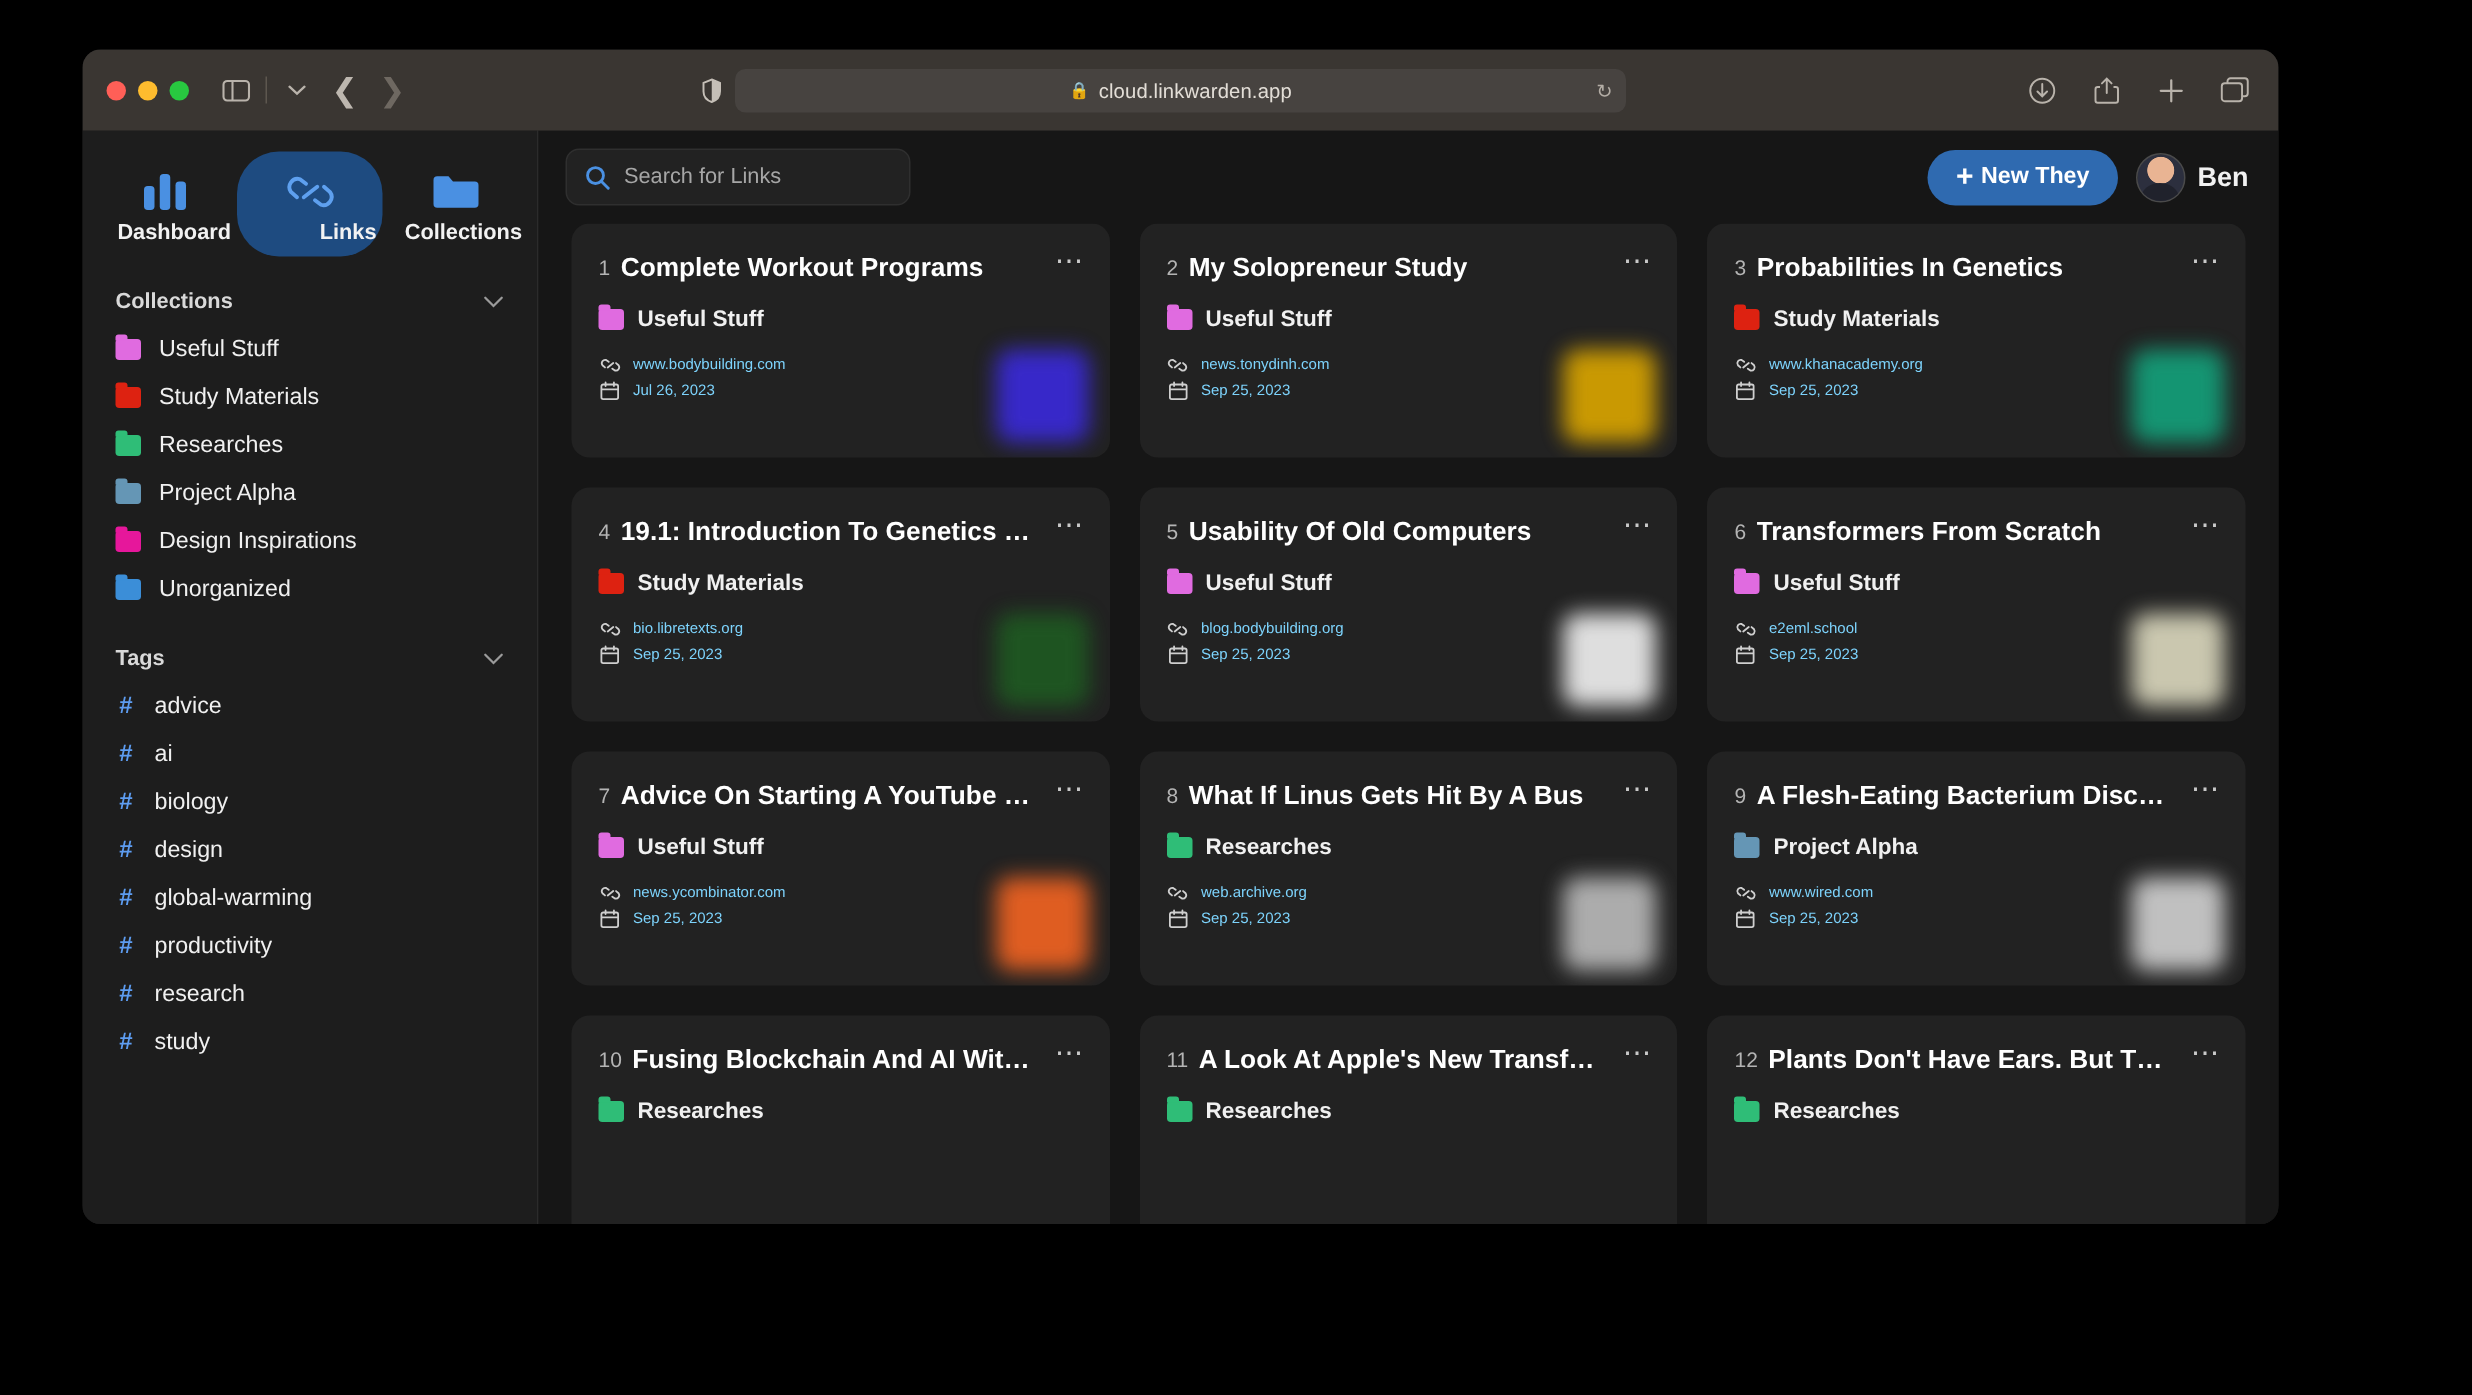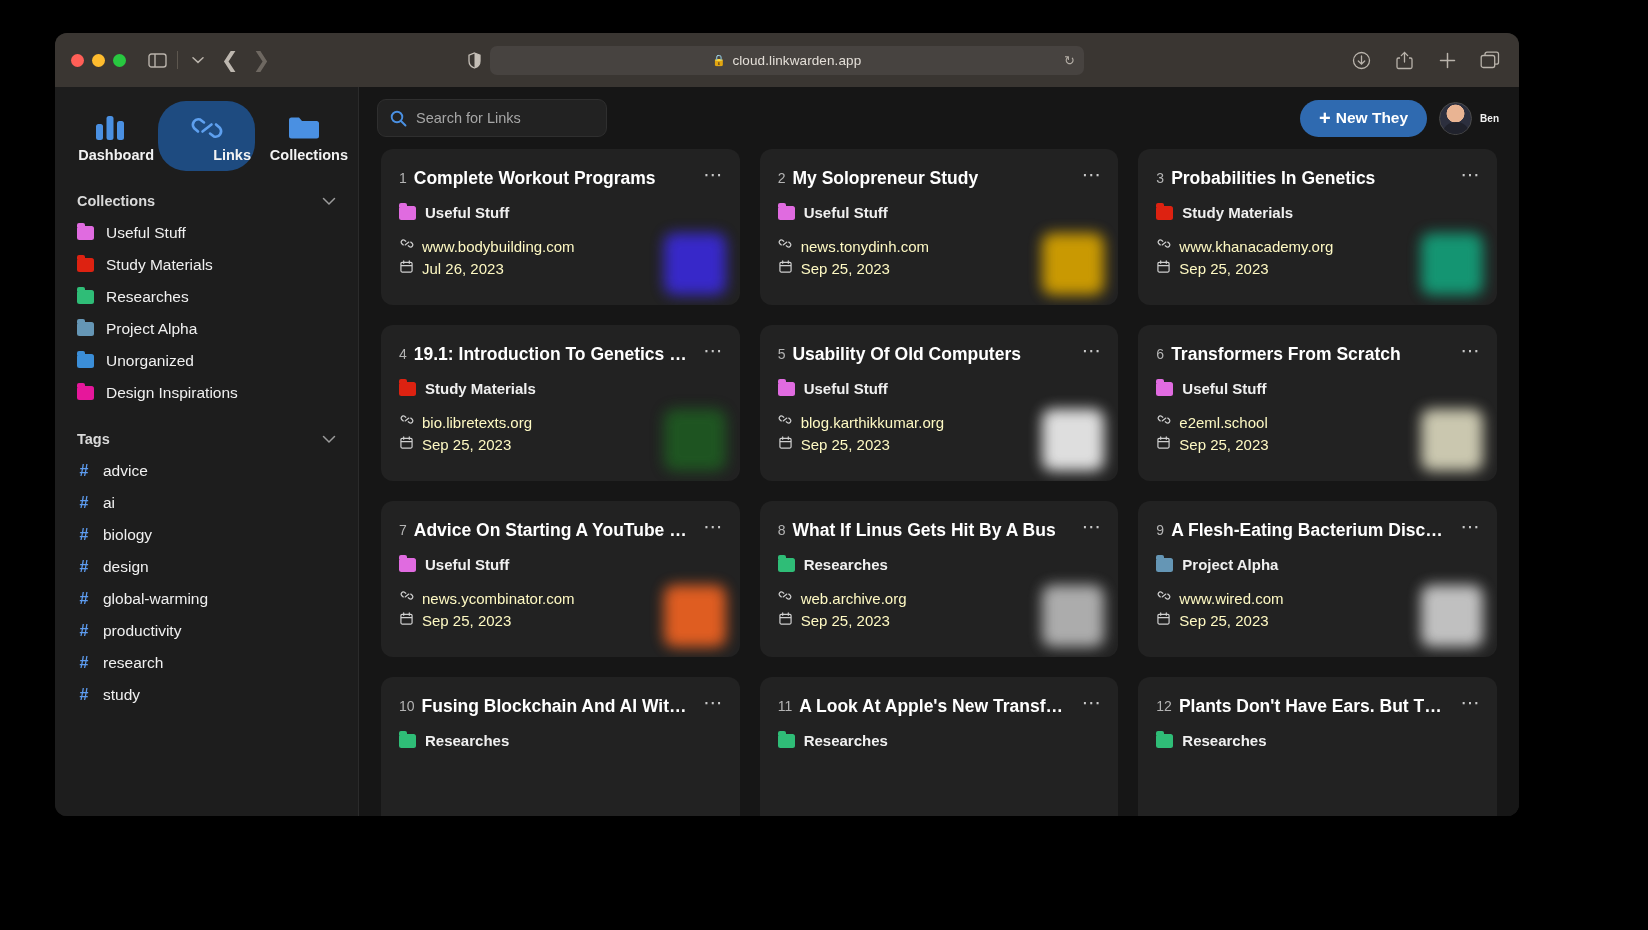--- a/index.html
+++ b/index.html
@@ -148,21 +148,21 @@
   .avatar {
     width: 33px; height: 33px; border-radius: 50%;
     background: radial-gradient(circle at 50% 34%, #e9b493 0 34%, #2c2f3e 36% 100%);
     border: 1px solid #4a4a4a;
     position: relative; overflow: hidden;
   }
   .avatar::after{
     content:""; position:absolute; left:50%; top:62%; transform:translateX(-50%);
     width:26px; height:22px; border-radius:50% 50% 0 0; background:#20222c;
   }
-  .uname { color: #f1f1f1; font-size: 10px; font-weight: bold; }
+  .uname { color: #f1f1f1; font-size: 18px; font-weight: bold; }
 
   .titlebar {
     display: flex; align-items: center;
     padding: 8px 24px 12px 22px;
     gap: 10px;
     flex: none;
   }
   .titlebar h1 { color: #fff; font-size: 30px; font-weight: bold; letter-spacing: .2px; }
   .sortbtn { margin-left: auto; color: #d8d8d8; }
 
@@ -190,21 +190,21 @@
     white-space: nowrap; overflow: hidden; text-overflow: ellipsis;
     flex: 1; min-width: 0;
   }
   .dots { color: #c9c9c9; font-size: 19px; line-height: 16px; letter-spacing: 1.5px; flex: none; margin-left: 6px;}
   .coll {
     display: flex; align-items: center; gap: 9px;
     margin-top: 15px;
     color: #f0f0f0; font-size: 15px; font-weight: bold;
   }
   .meta { margin-top: 17px; display: flex; flex-direction: column; gap: 5px; }
-  .mrow { display: flex; align-items: flex-start; gap: 8px; color: #fef9c3; font-size: 15px; }
+  .mrow { display: flex; align-items: center; gap: 8px; color: #7dd3fc; font-size: 10px; }
   .mrow .gi { color: #cfcfcf; display: flex; width: 15px; justify-content: center; }
   .thumb {
     position: absolute; right: 14px; bottom: 10px;
     width: 62px; height: 62px; border-radius: 10px;
     filter: blur(7px); opacity: .92;
   }
   .card.partial { height: 156px; }
   svg { display: block; }
 </style>
 </head>
@@ -334,26 +334,26 @@
           </div>
         <div class="srow">
             <span class="folder" style="background:#2fbd77"></span>
             <span>Researches</span>
           </div>
         <div class="srow">
             <span class="folder" style="background:#6596b5"></span>
             <span>Project Alpha</span>
           </div>
         <div class="srow">
+            <span class="folder" style="background:#e6179b"></span>
+            <span>Design Inspirations</span>
+          </div>
+        <div class="srow">
             <span class="folder" style="background:#3b8ed8"></span>
             <span>Unorganized</span>
-          </div>
-        <div class="srow">
-            <span class="folder" style="background:#e6179b"></span>
-            <span>Design Inspirations</span>
           </div>
       </div>
 
       <div class="sect-head">
         <span class="t">Tags</span>
         <span class="chev">
           <svg width="14" height="9" viewBox="0 0 14 9">
               <path d="M1.5 1.5 L7 7 L12.5 1.5" fill="none" stroke="#9b9b9b" stroke-width="1.5" stroke-linecap="round"></path>
             </svg>
         </span>
@@ -584,21 +584,21 @@
             <div class="mrow">
               <span class="gi">
                   <svg width="14" height="11" viewBox="0 0 34 26">
                     <g fill="none" stroke="#cfcfcf" stroke-width="3" stroke-linecap="round">
                       <path d="M14 7.5 L10 4.5 A5.5 5.5 0 0 0 4 13 L8 16.5"></path>
                       <path d="M20 18.5 L24 21.5 A5.5 5.5 0 0 0 30 13 L26 9.5"></path>
                       <path d="M12.5 16.5 L21.5 9.5"></path>
                     </g>
                   </svg>
                 </span>
-              <span>blog.karthikkumar.org</span>
+              <span>blog.bodybuilding.org</span>
             </div>
             <div class="mrow">
               <span class="gi">
                   <svg width="13" height="13" viewBox="0 0 14 14">
                     <rect x="1" y="2.5" width="12" height="10.5" rx="1.3" fill="none" stroke="#cfcfcf" stroke-width="1.3"></rect>
                     <path d="M1 6 H13" stroke="#cfcfcf" stroke-width="1.3"></path>
                     <path d="M4 1 V3.6 M10 1 V3.6" stroke="#cfcfcf" stroke-width="1.3" stroke-linecap="round"></path>
                   </svg>
                 </span>
               <span>Sep 25, 2023</span>

